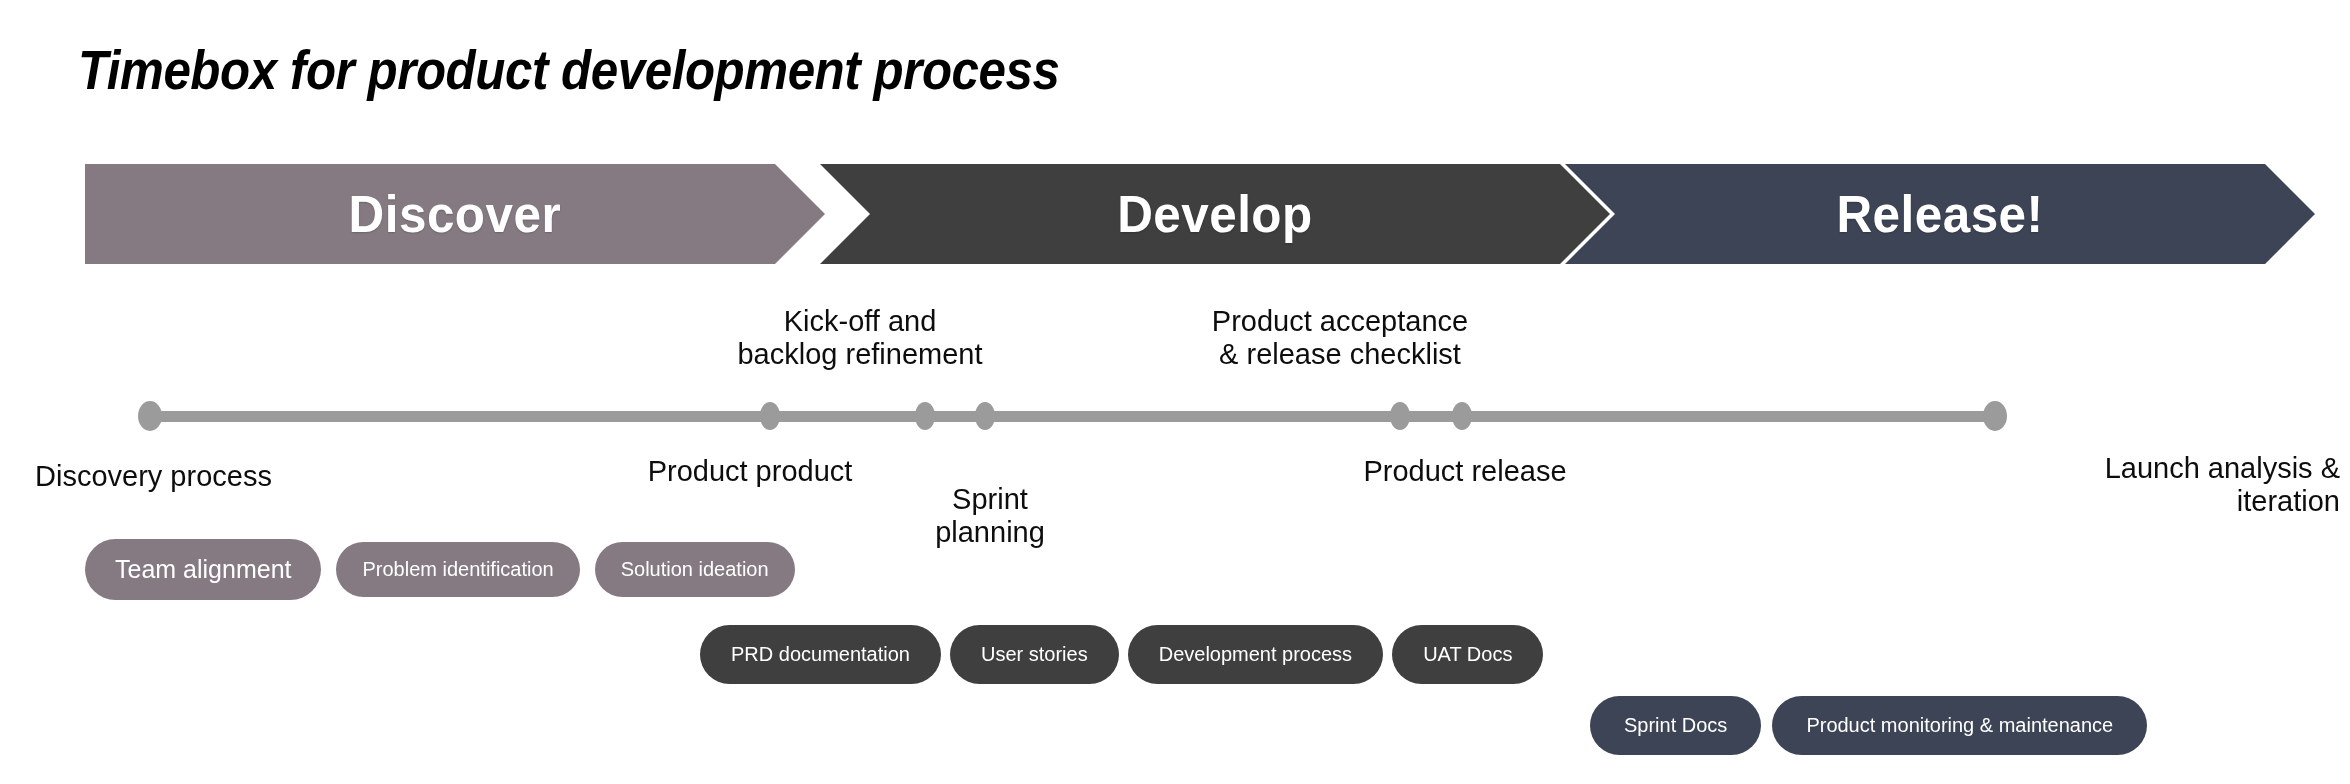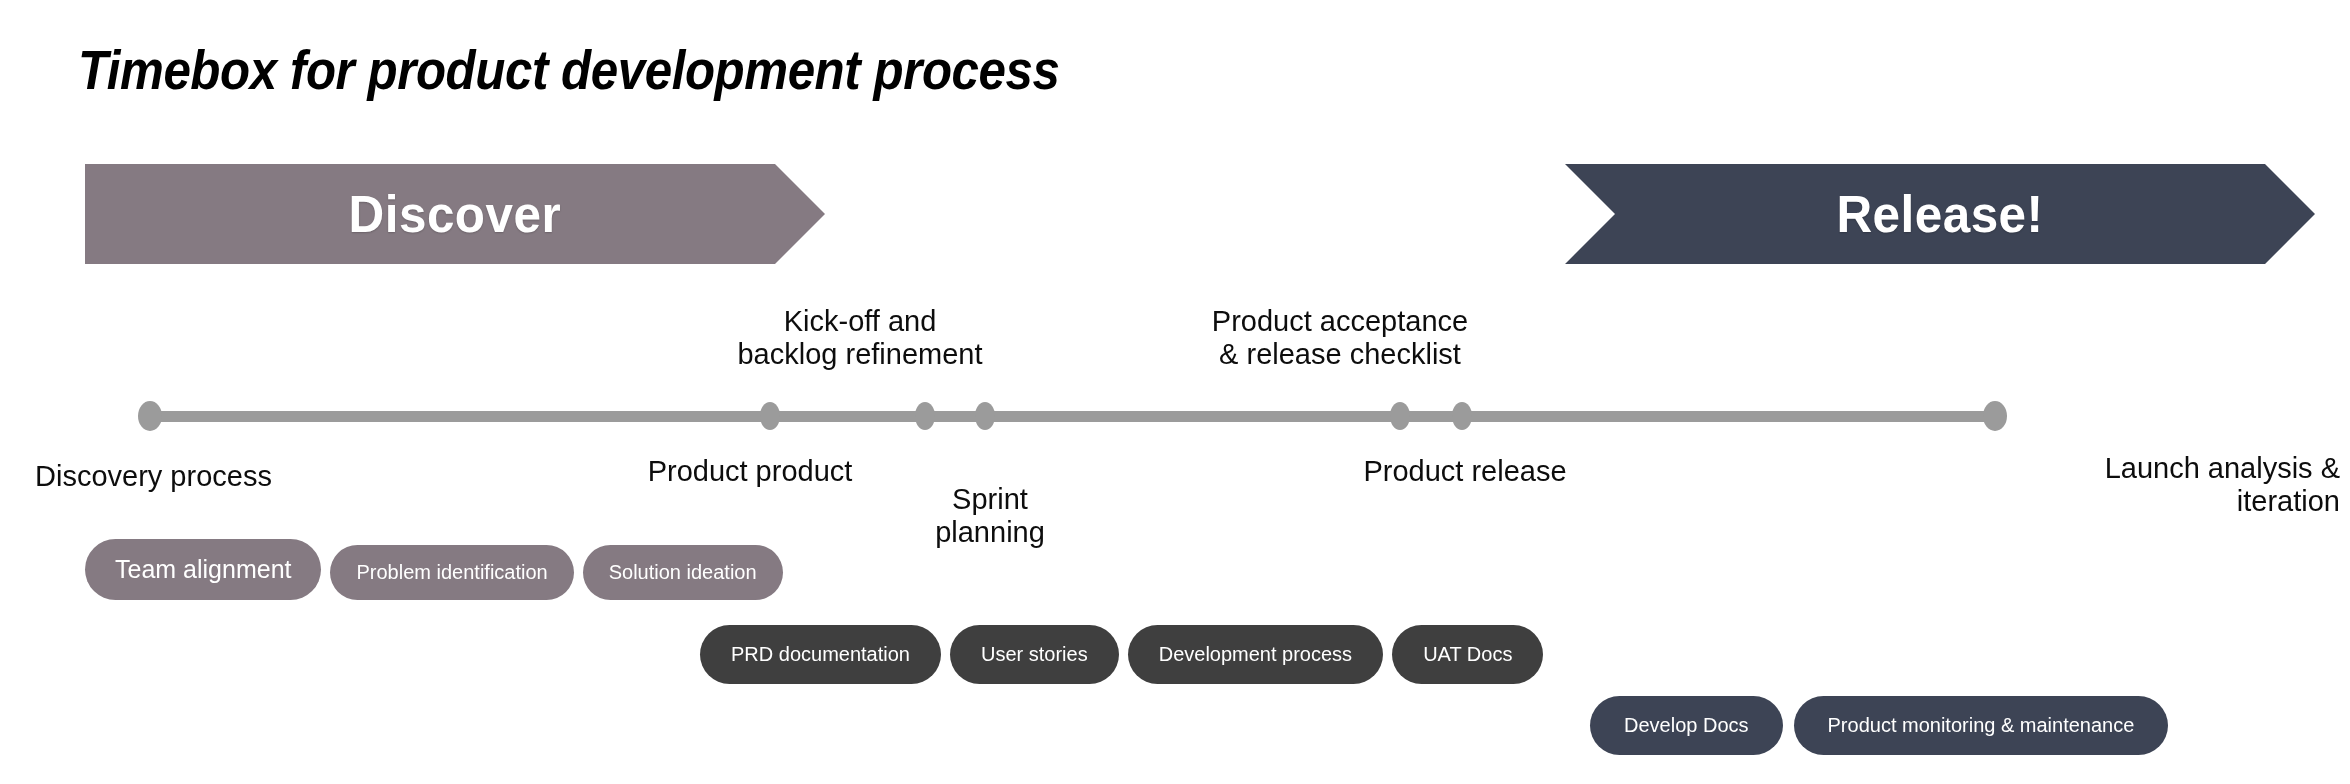--- a/index.html
+++ b/index.html
@@ -177,22 +177,21 @@
     justify-content: center;
     border-radius: 40px;
     color: #ffffff;
     white-space: nowrap;
     box-sizing: border-box;
   }
 
   #pill-row-discover {
     left: 85px;
     top: 539px;
-    gap: 9px;
-    align-items: flex-end;
+    gap: 15px;
   }
   #pill-row-discover .pill {
     height: 61px;
     background: #857a82;
     font-size: 25px;
     padding: 0 30px;
   }
   #pill-row-discover .pill.small-text {
     font-size: 20px;
     padding: 0 26px;
@@ -228,20 +227,23 @@
 <body>
 
 <h1 id="page-title">Timebox for product development process</h1>
 
 <div id="chevron-banner">
 
   <div class="chevron" id="chevron-discover" style="background:#857A82;">
     <span class="chevron-label">Discover</span>
   </div>
 
+  <div class="chevron" id="chevron-develop" style="background:#3F3F3F;">
+    <span class="chevron-label">Develop</span>
+  </div>
 
   <div class="chevron" id="chevron-release" style="background:#3D4455;">
     <span class="chevron-label">Release!</span>
   </div>
 </div>
 
 <div id="timeline">
 
   <div id="timeline-track"></div>
 
@@ -294,18 +296,18 @@
   <div class="pill">
     <span>Development process</span>
   </div>
   <div class="pill">
     <span>UAT Docs</span>
   </div>
 </div>
 
 <div class="pill-row" id="pill-row-release">
   <div class="pill">
-    <span>Develop Docs</span>
+    <span>Sprint Docs</span>
   </div>
   <div class="pill">
     <span>Product monitoring &amp; maintenance</span>
   </div>
 </div>
 
 </body></html>

